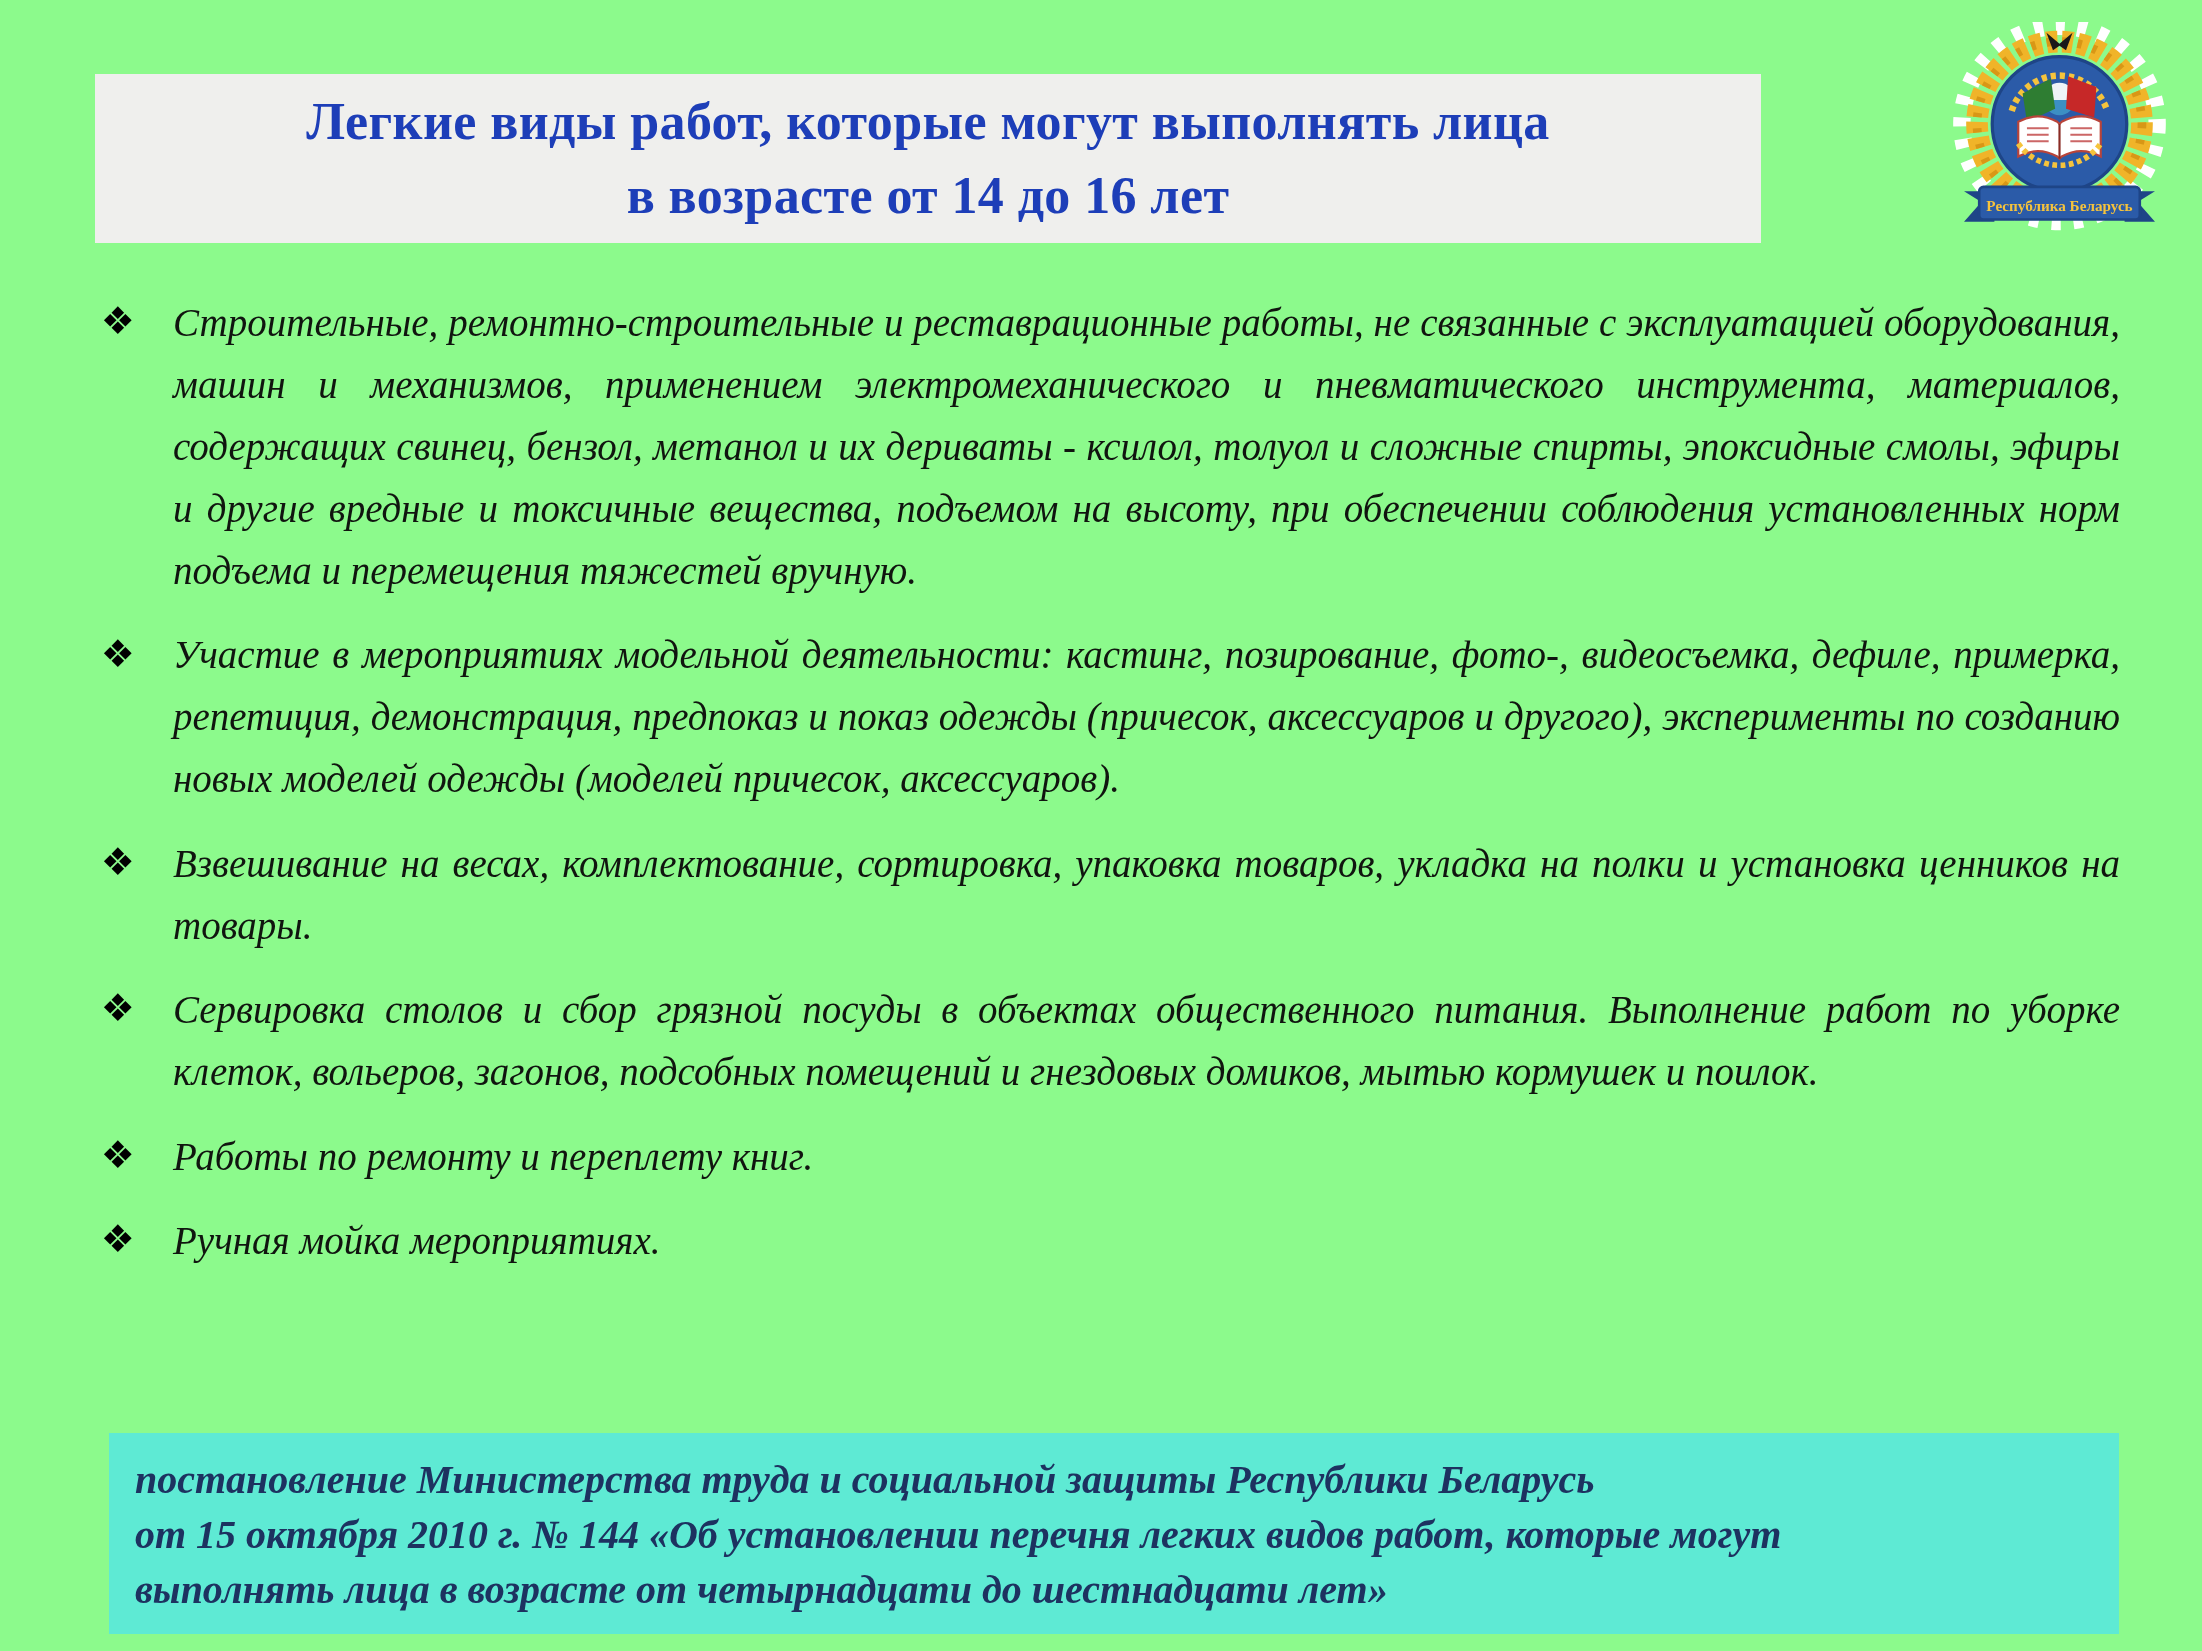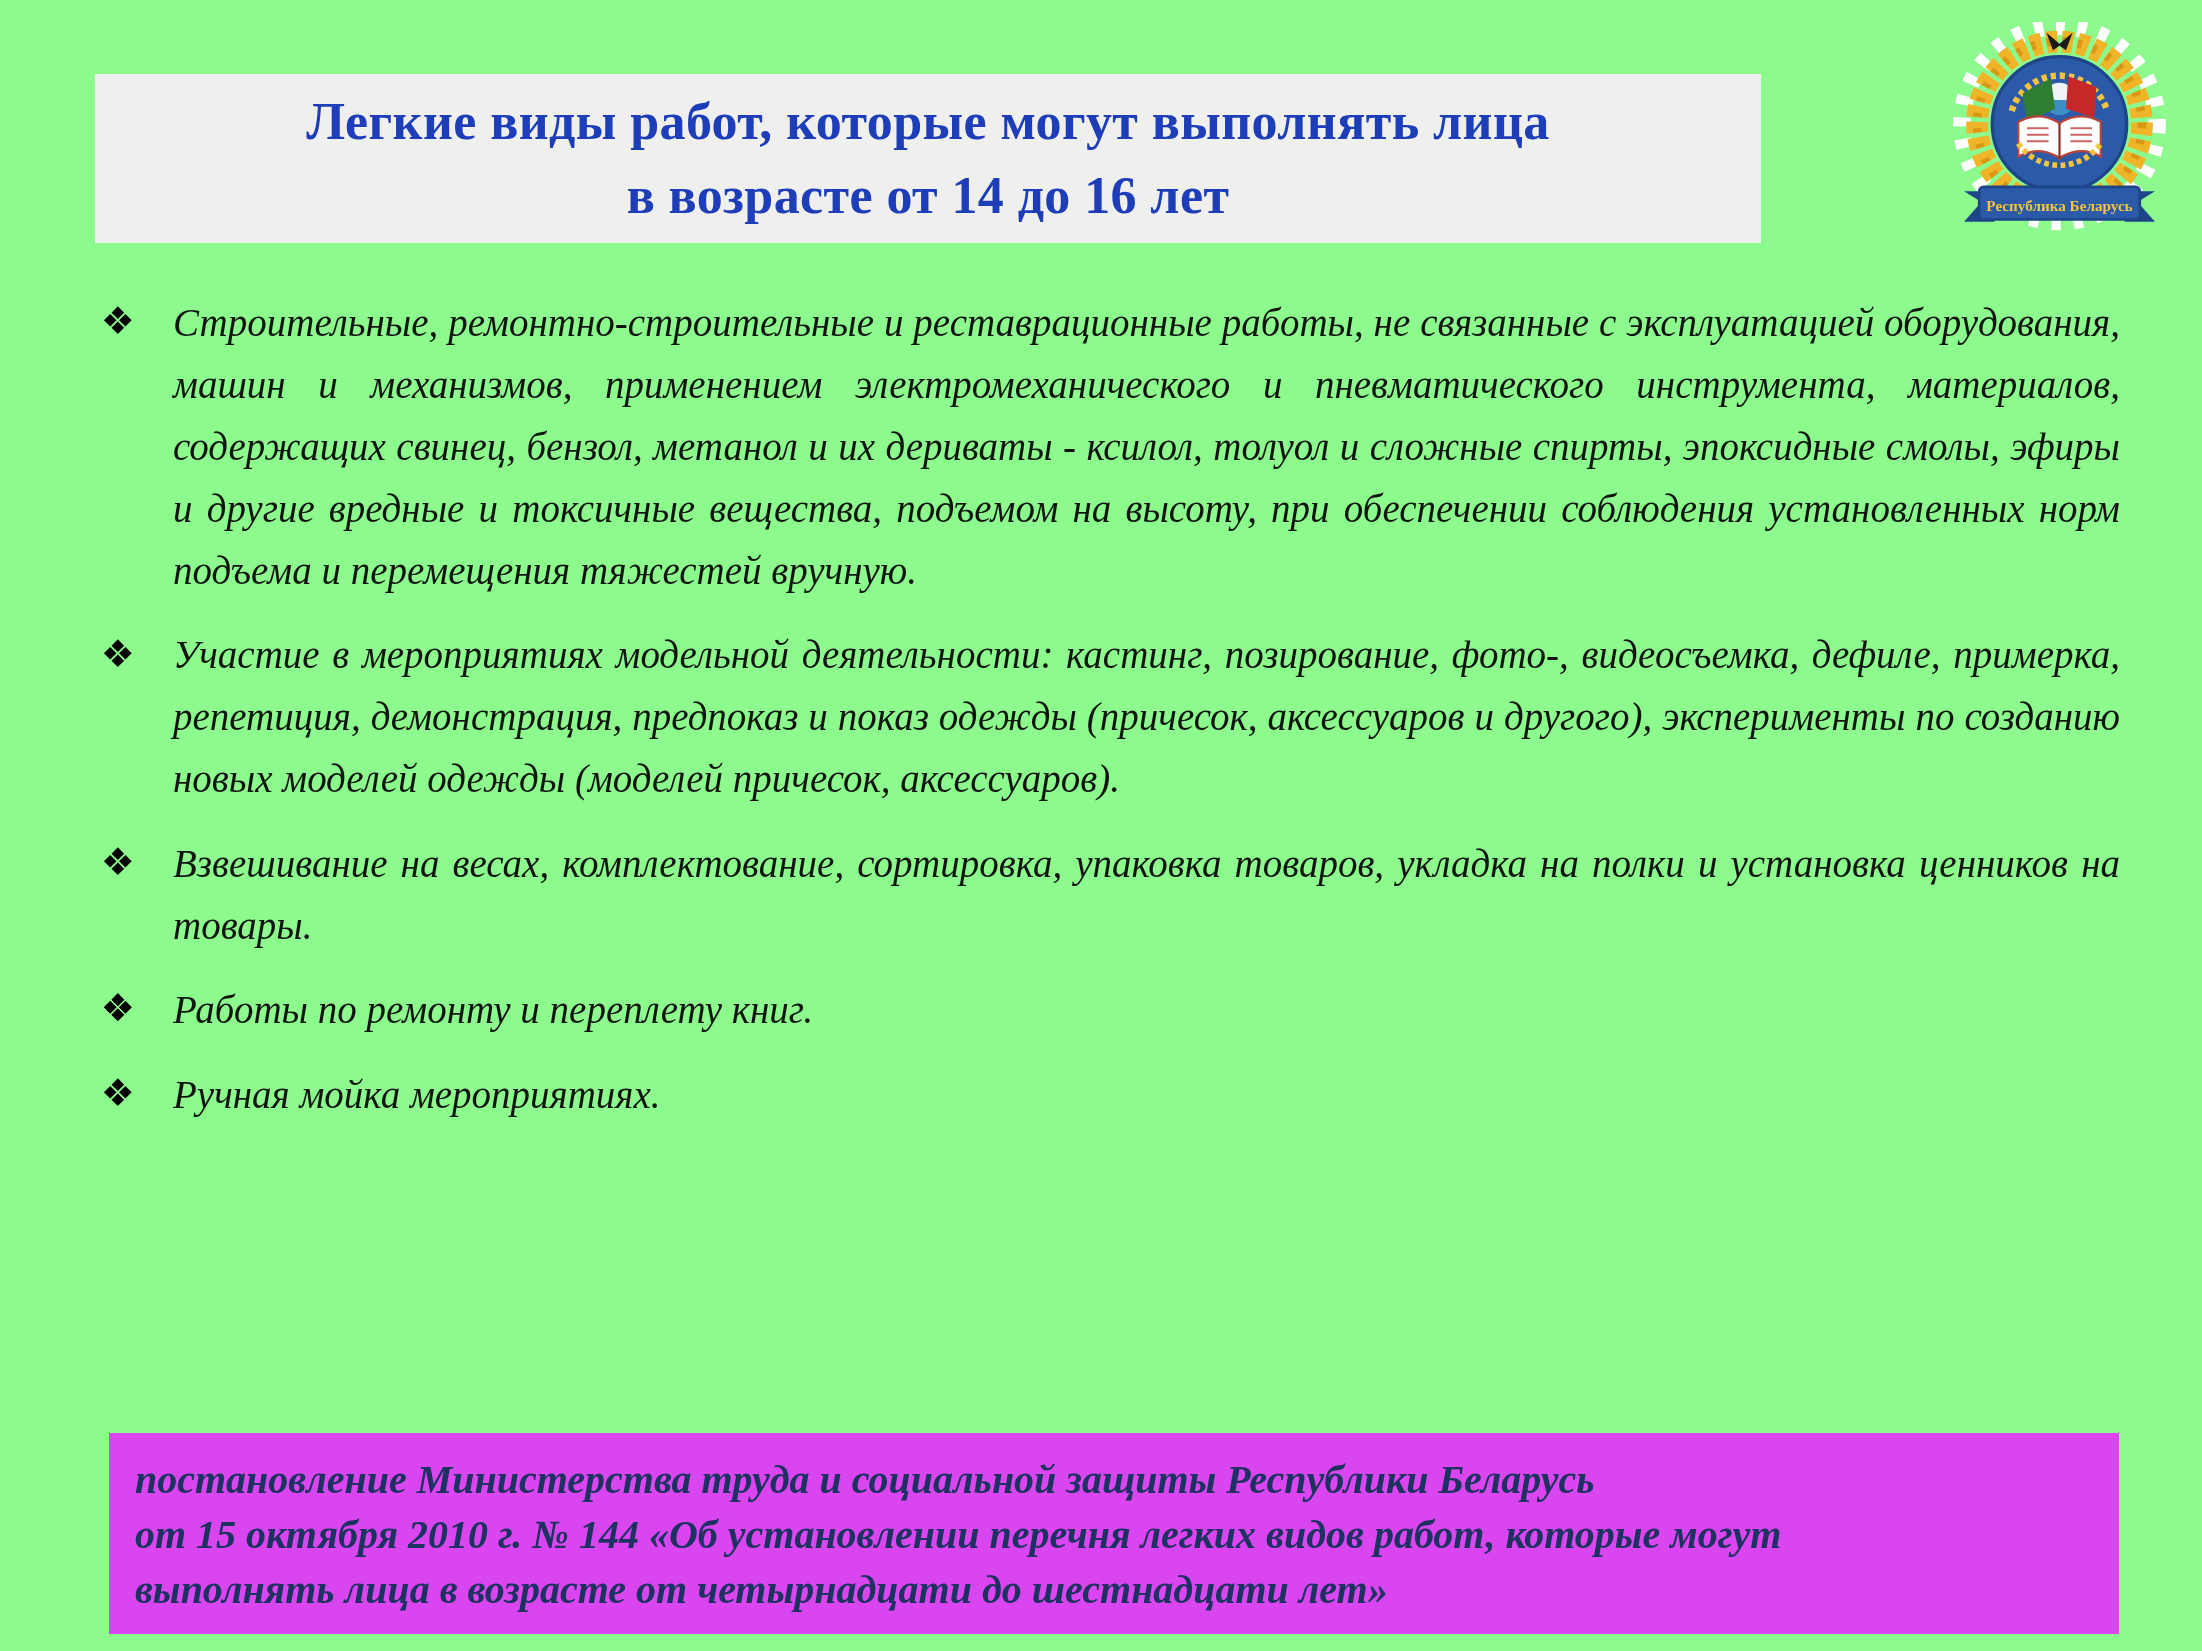--- a/index.html
+++ b/index.html
@@ -83,21 +83,21 @@
     color: #000;
   }
 
   
   .citation-panel {
     position: absolute;
     left: 109px;
     top: 1421px;
     width: 2010px;
     height: 201px;
-    background: #d946ef;
+    background: #5eead4;
     padding: 19px 34px 0 26px;
     box-sizing: border-box;
     font-family: Liberation Serif, serif;
   }
   .citation-line {
     color: #1d3260;
     font-weight: bold;
     font-style: italic;
     font-size: 40px;
     line-height: 55px;
@@ -156,20 +156,21 @@
       <li>
         <span class="bullet-marker">❖</span>
         <span>Участие в мероприятиях модельной деятельности: кастинг, позирование, фото-, видеосъемка, дефиле, примерка, репетиция, демонстрация, предпоказ и показ одежды (причесок, аксессуаров и другого), эксперименты по созданию новых моделей одежды (моделей причесок, аксессуаров).</span>
       </li>
       <li>
         <span class="bullet-marker">❖</span>
         <span>Взвешивание на весах, комплектование, сортировка, упаковка товаров, укладка на полки и установка ценников на товары.</span>
       </li>
       <li>
         <span class="bullet-marker">❖</span>
+        <span>Сервировка столов и сбор грязной посуды в объектах общественного питания. Выполнение работ по уборке клеток, вольеров, загонов, подсобных помещений и гнездовых домиков, мытью кормушек и поилок.</span>
       </li>
       <li>
         <span class="bullet-marker">❖</span>
         <span>Работы по ремонту и переплету книг.</span>
       </li>
       <li>
         <span class="bullet-marker">❖</span>
         <span>Ручная мойка мероприятиях.</span>
       </li>
     </ul>

